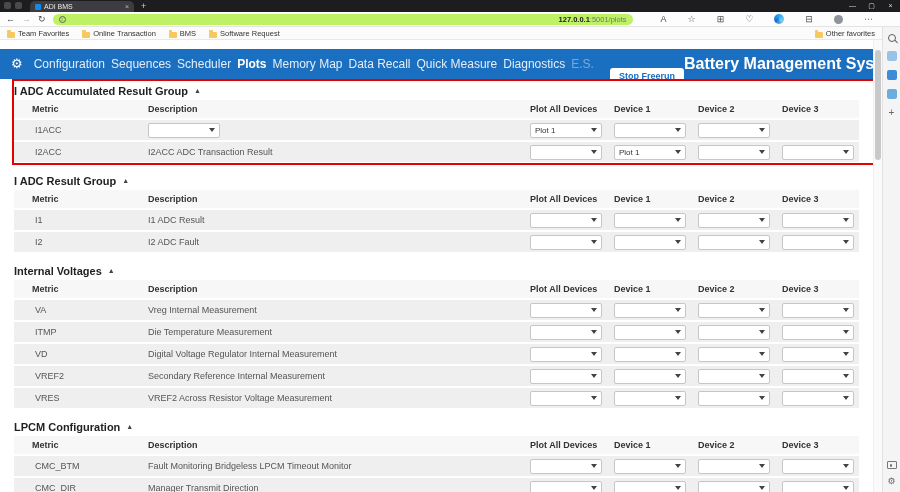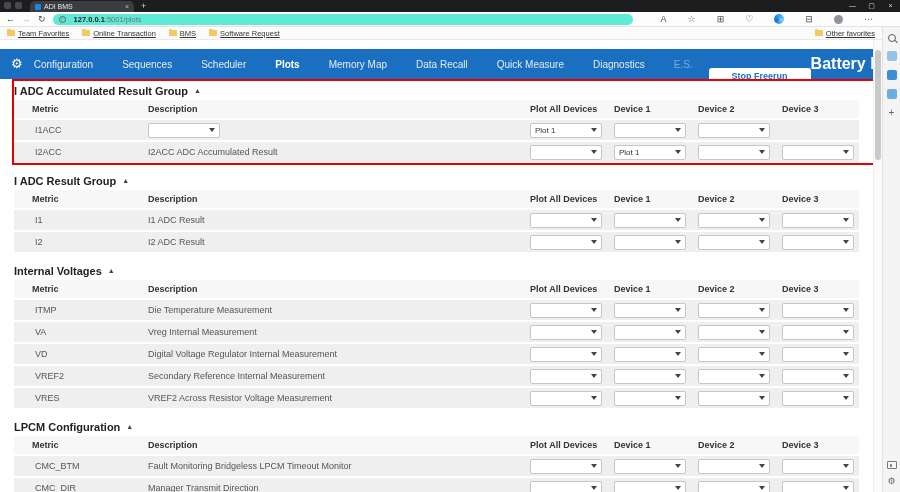--- a/index.html
+++ b/index.html
@@ -18,61 +18,61 @@
   .tab-close { color:#b9b9b9; font-size:7px; line-height:7px; }
   .new-tab { color:#cfcfcf; font-size:9px; margin-left:7px; align-self:center; line-height:12px; }
   .win-controls { margin-left:auto; display:flex; height:12px; }
   .win-controls span { color:#dcdcdc; font-size:7px; width:19px; text-align:center; line-height:12px; }
 
   
   .toolbar { flex:0 0 15px; background:#fdfdfd; border-bottom:1px solid #e3e3e3;
     display:flex; align-items:center; padding:0 6px; gap:7px; }
   .nav-glyph { font-size:9px; color:#474747; line-height:14px; }
   .nav-glyph.disabled { color:#b8b8b8; }
-  .address { width:580px; height:11px; background:#5eead4; border-radius:6px;
-    display:flex; align-items:center; gap:8px; padding:0 6px; }
+  .address { width:580px; height:11px; background:#bef264; border-radius:6px;
+    display:flex; align-items:center; gap:2px; padding:0 6px;justify-content:space-between; }
   .addr-info { width:7px; height:7px; border:1px solid #5f6368; border-radius:50%;
     color:#5f6368; font-size:5px; display:flex; align-items:center; justify-content:center; flex:0 0 auto; }
   .addr-text { font-size:7.5px; color:#202124; white-space:nowrap; }
   .addr-rest { color:#70757a; }
   .tool-icons { flex:1; display:flex; justify-content:space-evenly; align-items:center; }
   .ticon { font-size:9px; color:#4f4f4f; line-height:10px; }
   .copilot-icon { width:10px; height:10px; border-radius:50%;
     background:conic-gradient(#2aa7f0,#7ccde8,#1a6fd4,#2aa7f0); }
   .profile-avatar { width:9px; height:9px; border-radius:50%; background:#8f949a; }
 
   
   .below { flex:1; display:flex; min-height:0; }
   .page-col { flex:1; display:flex; flex-direction:column; min-width:0; }
 
   .favbar { flex:0 0 13px; background:#fbfbfb; border-bottom:1px solid #e8e8e8;
     display:flex; align-items:center; padding:0 7px; gap:13px; }
-  .fav-item { display:flex; align-items:center; gap:3px; font-size:7.5px; color:#333; white-space:nowrap;text-decoration:underline; }
+  .fav-item { display:flex; align-items:flex-end; gap:3px; font-size:7.5px; color:#333; white-space:nowrap; }
   .folder { width:8px; height:6px; background:var(--folder,#f6c85f); border-radius:1px; position:relative; flex:0 0 auto; }
   .folder::before { content:""; position:absolute; top:-1.5px; left:0; width:3.5px; height:2px;
     background:inherit; border-radius:1px 1px 0 0; }
   .other-favs { margin-left:auto; }
 
   
   .page { flex:1; position:relative; background:#fff; overflow:hidden; }
   .page-scrollbar { position:absolute; top:0; right:0; width:9px; height:100%;
     background:#fafafa; border-left:1px solid #f0f0f0; }
   .page-thumb { position:absolute; top:10px; left:1px; width:6px; height:110px; background:#c9c9c9; border-radius:3px; }
   .page-inner { position:absolute; top:0; left:0; right:9px; bottom:0; overflow:hidden; }
   .app-topspace { height:9px; background:#fff; }
 
   .app-header { height:30px; background:var(--accent,#1b6fc0); display:flex; align-items:center;
     padding:0 11px; color:#fff; }
   .gear { font-size:13px; margin-right:11px; line-height:30px; }
-  .nav { display:flex; gap:29px; align-items:center; font-size:10px; }
+  .nav { display:flex; gap:6px; align-items:center; font-size:12px; }
   .nav .item { color:rgba(255,255,255,.88); white-space:nowrap; }
   .nav .item.active { color:#fff; font-weight:bold; }
   .nav .item.dim { opacity:.45; }
   .stop-btn { margin-left:16px; background:#fff; color:var(--accent,#1b6fc0); font-weight:bold;
-    font-size:9px; padding:3px 23px; border-radius:3px; border:none; white-space:nowrap;
+    font-size:9px; padding:3px 9px; border-radius:3px; border:none; white-space:nowrap;
     font-family:"Liberation Sans",sans-serif;margin-top:24px; }
   .brand { margin-left:auto; font-size:16px; font-weight:bold; white-space:nowrap; }
   .logo { width:19px; height:19px; margin-left:9px; border-radius:3px; background:var(--logo,#1090e0);
     display:flex; align-items:center; justify-content:center; flex:0 0 auto; }
   .play { width:0; height:0; border-left:7px solid #fff; border-top:4.5px solid transparent;
     border-bottom:4.5px solid transparent; margin-left:2px; }
   .help { width:13px; height:13px; margin-left:8px; border:1px solid #fff; border-radius:50%;
     font-size:8px; display:flex; align-items:center; justify-content:center; flex:0 0 auto; }
 
   .content { padding:4px 14px 0; }
@@ -242,21 +242,21 @@
                   </div>
                   <div>
                     <div class="dropdown">
                       <span class="dd-value"></span>
                       <span class="dd-caret"></span>
                     </div>
                   </div>
                 </div>
                 <div class="trow">
                   <div class="metric">I2ACC</div>
-                  <div class="desc">I2ACC ADC Accumulated Result</div>
+                  <div class="desc">I2ACC ADC Transaction Result</div>
                   <div>
                     <div class="dropdown">
                       <span class="dd-value"></span>
                       <span class="dd-caret"></span>
                     </div>
                   </div>
                   <div>
                     <div class="dropdown">
                       <span class="dd-value">Plot 1</span>
                       <span class="dd-caret"></span>
@@ -313,21 +313,21 @@
                   </div>
                   <div>
                     <div class="dropdown">
                       <span class="dd-value"></span>
                       <span class="dd-caret"></span>
                     </div>
                   </div>
                 </div>
                 <div class="trow">
                   <div class="metric">I2</div>
-                  <div class="desc">I2 ADC Result</div>
+                  <div class="desc">I2 ADC Fault</div>
                   <div>
                     <div class="dropdown">
                       <span class="dd-value"></span>
                       <span class="dd-caret"></span>
                     </div>
                   </div>
                   <div>
                     <div class="dropdown">
                       <span class="dd-value"></span>
                       <span class="dd-caret"></span>
@@ -354,50 +354,50 @@
                 </div>
                 <div class="thead">
                   <div>Metric</div>
                   <div>Description</div>
                   <div>Plot All Devices</div>
                   <div>Device 1</div>
                   <div>Device 2</div>
                   <div>Device 3</div>
                 </div>
                 <div class="trow">
+                  <div class="metric">VA</div>
+                  <div class="desc">Vreg Internal Measurement</div>
+                  <div>
+                    <div class="dropdown">
+                      <span class="dd-value"></span>
+                      <span class="dd-caret"></span>
+                    </div>
+                  </div>
+                  <div>
+                    <div class="dropdown">
+                      <span class="dd-value"></span>
+                      <span class="dd-caret"></span>
+                    </div>
+                  </div>
+                  <div>
+                    <div class="dropdown">
+                      <span class="dd-value"></span>
+                      <span class="dd-caret"></span>
+                    </div>
+                  </div>
+                  <div>
+                    <div class="dropdown">
+                      <span class="dd-value"></span>
+                      <span class="dd-caret"></span>
+                    </div>
+                  </div>
+                </div>
+                <div class="trow">
                   <div class="metric">ITMP</div>
                   <div class="desc">Die Temperature Measurement</div>
-                  <div>
-                    <div class="dropdown">
-                      <span class="dd-value"></span>
-                      <span class="dd-caret"></span>
-                    </div>
-                  </div>
-                  <div>
-                    <div class="dropdown">
-                      <span class="dd-value"></span>
-                      <span class="dd-caret"></span>
-                    </div>
-                  </div>
-                  <div>
-                    <div class="dropdown">
-                      <span class="dd-value"></span>
-                      <span class="dd-caret"></span>
-                    </div>
-                  </div>
-                  <div>
-                    <div class="dropdown">
-                      <span class="dd-value"></span>
-                      <span class="dd-caret"></span>
-                    </div>
-                  </div>
-                </div>
-                <div class="trow">
-                  <div class="metric">VA</div>
-                  <div class="desc">Vreg Internal Measurement</div>
                   <div>
                     <div class="dropdown">
                       <span class="dd-value"></span>
                       <span class="dd-caret"></span>
                     </div>
                   </div>
                   <div>
                     <div class="dropdown">
                       <span class="dd-value"></span>
                       <span class="dd-caret"></span>

